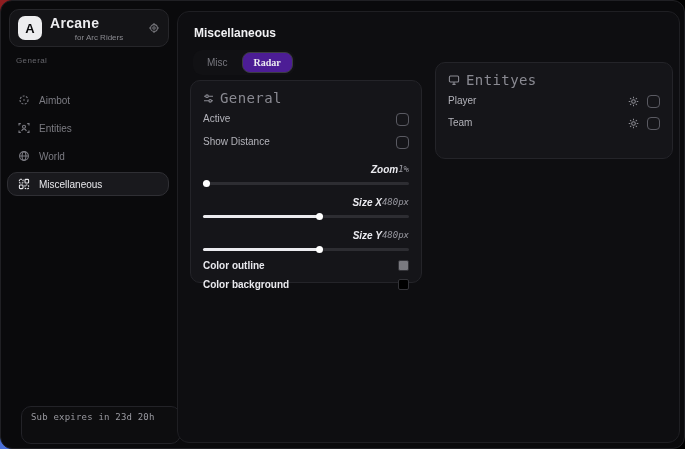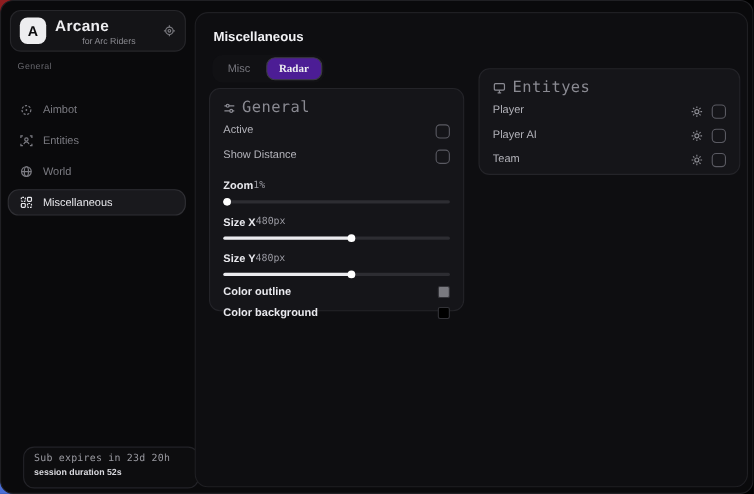--- a/index.html
+++ b/index.html
@@ -56,21 +56,21 @@
                letter-spacing:.4px; margin-bottom:7px; }
   .card-head .ic { display:flex; }
 
   .row { display:flex; align-items:flex-start; justify-content:space-between; }
   .row-toggle { height:23px; }
   .lbl-dim { font-size:10px; color:#b3b3ba; }
   .lbl-strong { font-size:10px; font-weight:bold; color:#e9e9ee; }
   .checkbox { width:13px; height:13px; border:1.3px solid #5a5a62; border-radius:4px; background:transparent; }
 
   .slider-block { margin-top:2px; margin-bottom:9px; }
-  .slider-head { display:flex; align-items:center; justify-content:flex-start; height:16px; }
+  .slider-head { display:flex; align-items:center; justify-content:flex-end; height:16px;font-style:italic; }
   .val { font-size:9px; color:#9a9aa2; }
   .track { position:relative; margin-top:5px; height:3px; background:#2d2d32; border-radius:2px; }
   .fill { position:relative; height:3px; background:#ebebef; border-radius:2px; }
   .thumb { position:absolute; right:-3px; top:-2px; width:7px; height:7px; background:#ffffff;
            border-radius:50%; }
 
   .row-color { height:19px; }
   .swatch { width:11px; height:11px; border-radius:2px; border:1px solid #333338; }
 
   .row-entity { height:22px; }
@@ -150,21 +150,20 @@
           </svg>
         </span>
         <span>Miscellaneous</span>
       </div>
 
 
     </div>
 
     <div class="sub-card">
       <div class="sub-line1 mono">Sub expires in 23d 20h</div>
-      <div class="sub-line2">session duration 52s</div>
     </div>
 
   </div>
 
   <div class="main">
 
     <div class="page-title">Miscellaneous</div>
 
     <div class="tabs">
       <div class="tab">Misc</div>
@@ -257,32 +256,20 @@
           <span class="gear-sm">
             <svg width="11" height="11" viewBox="0 0 12 12" fill="none" stroke="currentColor" stroke-width="1.1">
               <circle cx="6" cy="6" r="2"></circle>
               <path d="M6 .8v1.7M6 9.5v1.7M.8 6h1.7M9.5 6h1.7M2.3 2.3l1.2 1.2M8.5 8.5l1.2 1.2M9.7 2.3 8.5 3.5M3.5 8.5 2.3 9.7"></path>
             </svg>
           </span>
           <span class="checkbox"></span>
         </span>
       </div>
 
-      <div class="row row-entity">
-        <span class="lbl-dim">Player AI</span>
-        <span class="entity-right">
-          <span class="gear-sm">
-            <svg width="11" height="11" viewBox="0 0 12 12" fill="none" stroke="currentColor" stroke-width="1.1">
-              <circle cx="6" cy="6" r="2"></circle>
-              <path d="M6 .8v1.7M6 9.5v1.7M.8 6h1.7M9.5 6h1.7M2.3 2.3l1.2 1.2M8.5 8.5l1.2 1.2M9.7 2.3 8.5 3.5M3.5 8.5 2.3 9.7"></path>
-            </svg>
-          </span>
-          <span class="checkbox"></span>
-        </span>
-      </div>
 
       <div class="row row-entity">
         <span class="lbl-dim">Team</span>
         <span class="entity-right">
           <span class="gear-sm">
             <svg width="11" height="11" viewBox="0 0 12 12" fill="none" stroke="currentColor" stroke-width="1.1">
               <circle cx="6" cy="6" r="2"></circle>
               <path d="M6 .8v1.7M6 9.5v1.7M.8 6h1.7M9.5 6h1.7M2.3 2.3l1.2 1.2M8.5 8.5l1.2 1.2M9.7 2.3 8.5 3.5M3.5 8.5 2.3 9.7"></path>
             </svg>
           </span>

